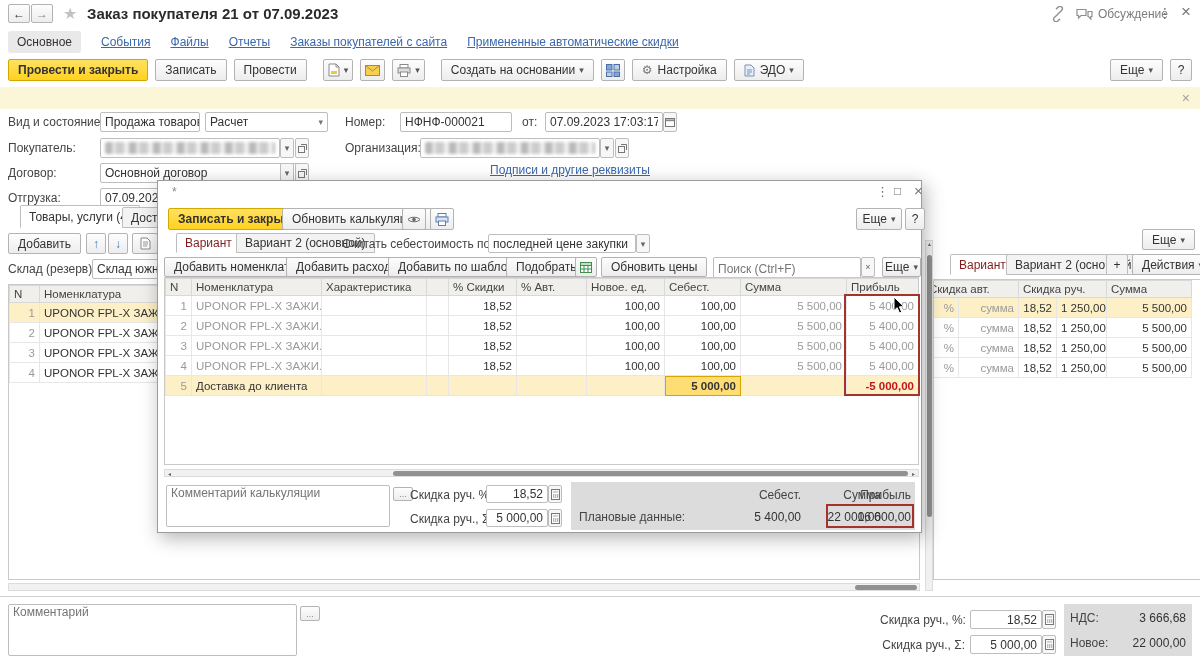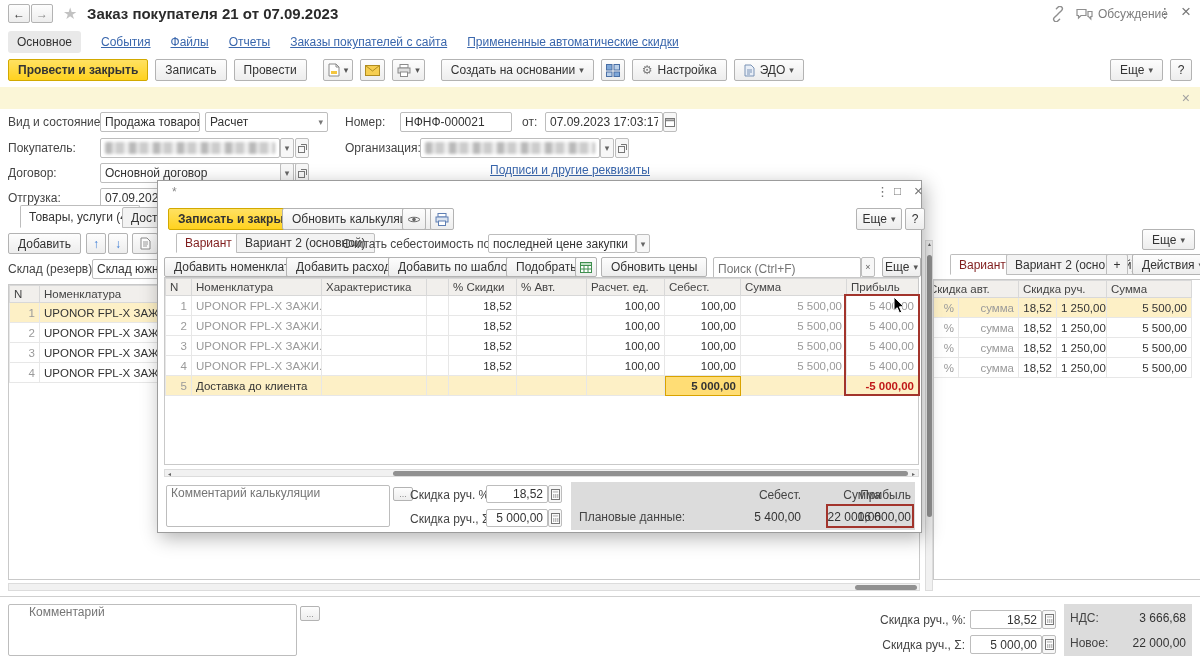--- a/index.html
+++ b/index.html
@@ -362,21 +362,21 @@
           <td class="num">1 250,00</td>
       <td class="num">5 500,00</td>
     </tr>
   </tbody>
     </table>
 </div>
 
 <div class="abs" style="left:0;top:596px;width:1200px;border-top:1px solid #cfcfcf;"></div>
 
 <div class="field abs" style="left:8px;top:604px;width:289px;height:52px;align-items:flex-start;">
-  <textarea style="resize: none; height: 46px; color: #7f1d1d; margin-left: 16px;" placeholder="Комментарий"></textarea>
+  <textarea style="resize: none; height: 46px; color: #7f1d1d;" placeholder="Комментарий"></textarea>
 </div>
 <span class="btn ico abs" style="left:300px;top:606px;height:15px;font-size:9px;color:#888;">
     <span>...</span>
   </span>
 
 <span class="abs lbl" style="left:880px;top:613px;width:85px;text-align:right;">Скидка руч., %:</span>
 <span class="field abs" style="left:970px;top:610px;width:72px;height:19px;">
     <input class="num" value="18,52" style="">
   </span>
 <span class="sidebtn abs" style="left:1042px;top:610px;height:19px;">
@@ -501,21 +501,21 @@
           <col style="width:72px;">
         </colgroup>
       <tbody>
           <tr>
         <th>N</th>
         <th>Номенклатура</th>
         <th>Характеристика</th>
         <th></th>
         <th>% Скидки</th>
         <th>% Авт.</th>
-        <th class="num">Расчет. ед.</th>
+        <th class="num">Новое. ед.</th>
         <th class="num">Себест.</th>
         <th class="num">Сумма</th>
         <th class="num">Прибыль</th>
       </tr>
       <tr>
         <td class="num gray">1</td>
             <td class="gray">UPONOR FPL-X ЗАЖИ...</td>
             <td></td>
             <td></td>
         <td class="num">18,52</td>

